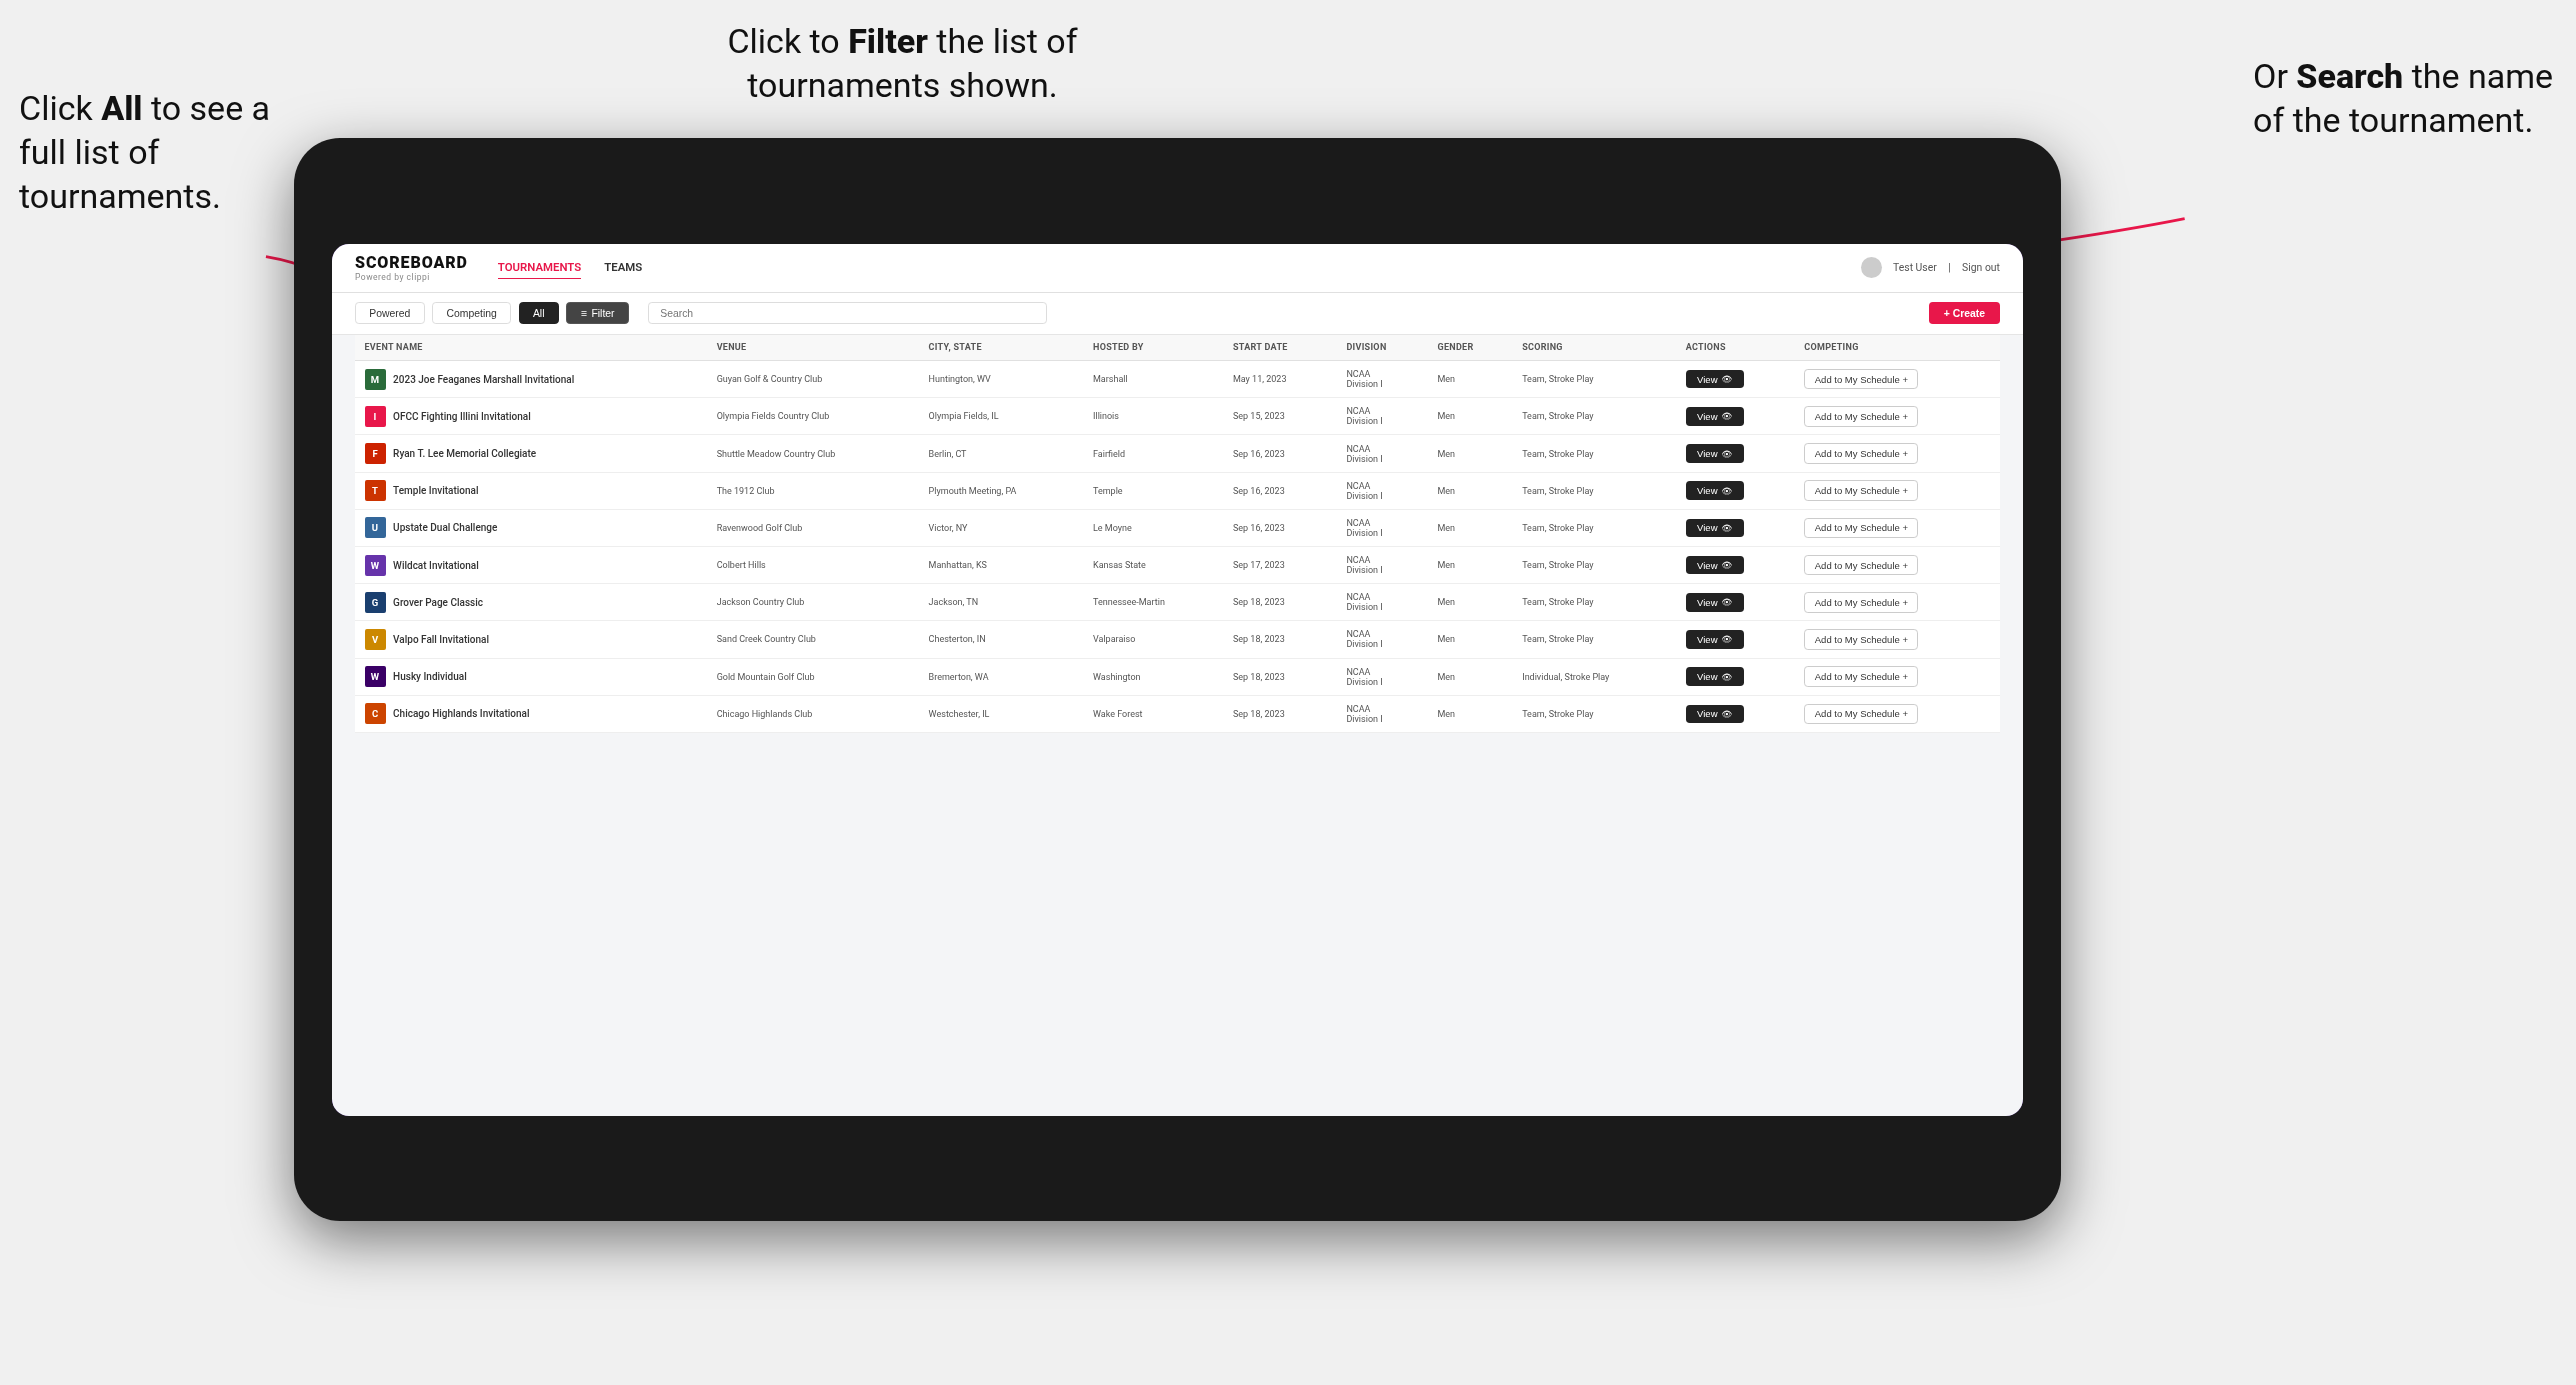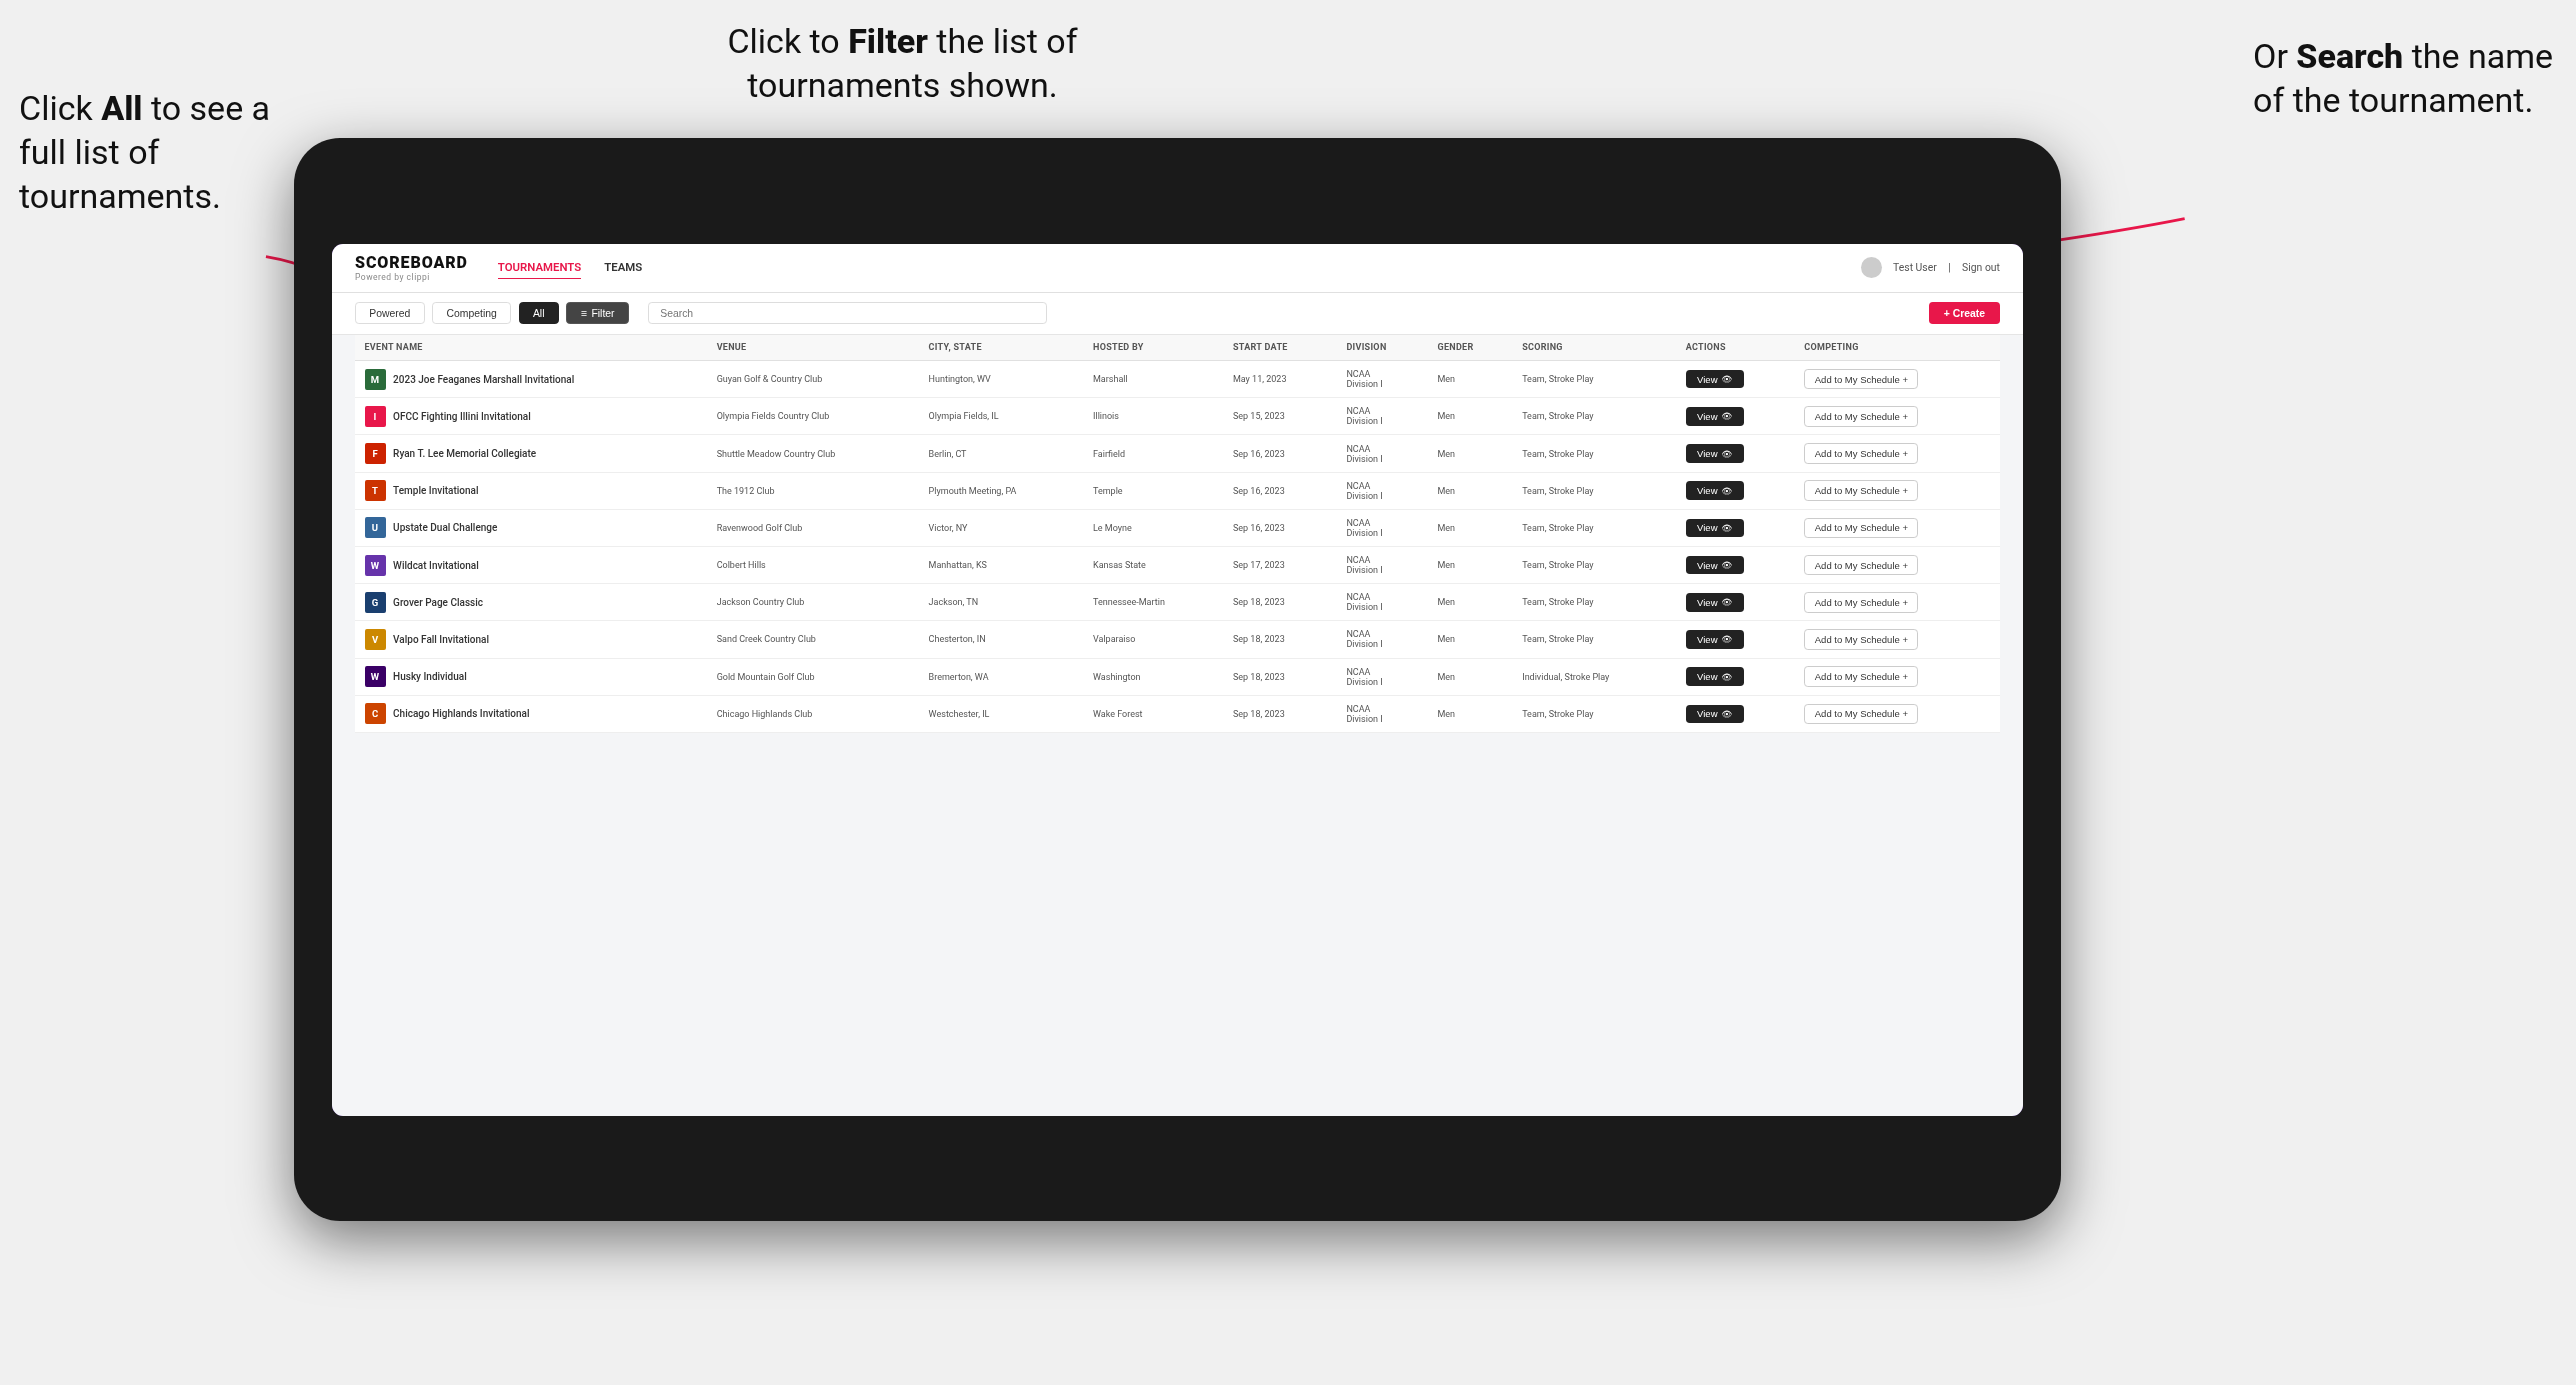--- a/index.html
+++ b/index.html
@@ -26,21 +26,21 @@
       left: 19px;
       width: 266px;
     }
     .ann-top-center {
       top: 19px;
       left: 665px;
       width: 475px;
       text-align: center;
     }
     .ann-right {
-      top: 34px;
+      top: 54px;
       right: 19px;
       width: 304px;
       text-align: left;
     }
 
     
     .tablet-frame {
       position: absolute;
       top: 138px;
       left: 294px;
@@ -51,21 +51,21 @@
       box-shadow: 0 19px 57px rgba(0,0,0,0.5);
       display: flex;
       align-items: center;
       justify-content: center;
     }
 
     .tablet-screen {
       width: 1691px;
       height: 872px;
       background: #4c1d95;
-      border-radius: 11px;
+      border-radius: 17px;
       overflow: hidden;
       display: flex;
       flex-direction: column;
     }
 
     
     .header {
       background: #fff;
       height: 49px;
       display: flex;

